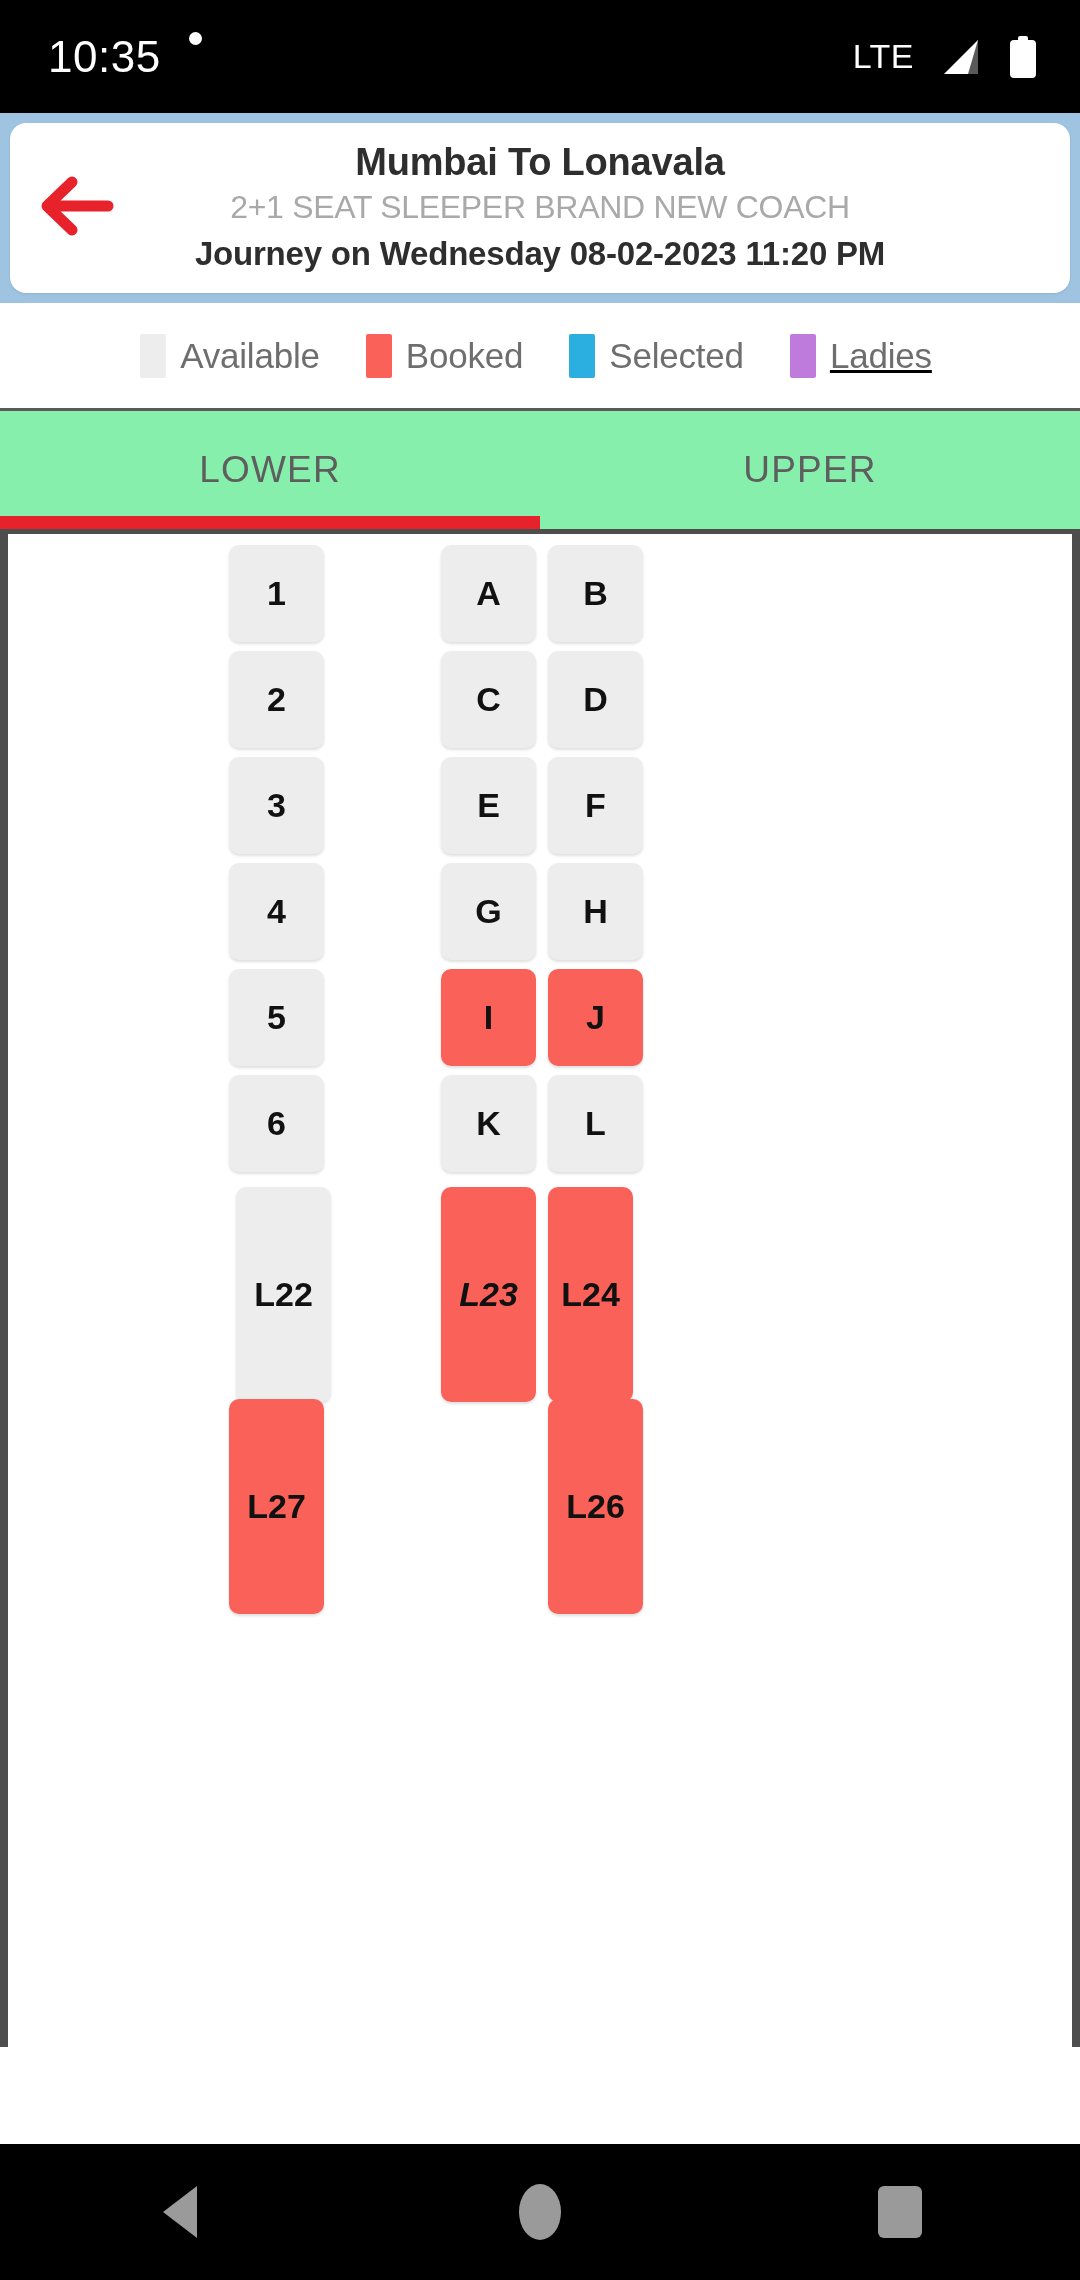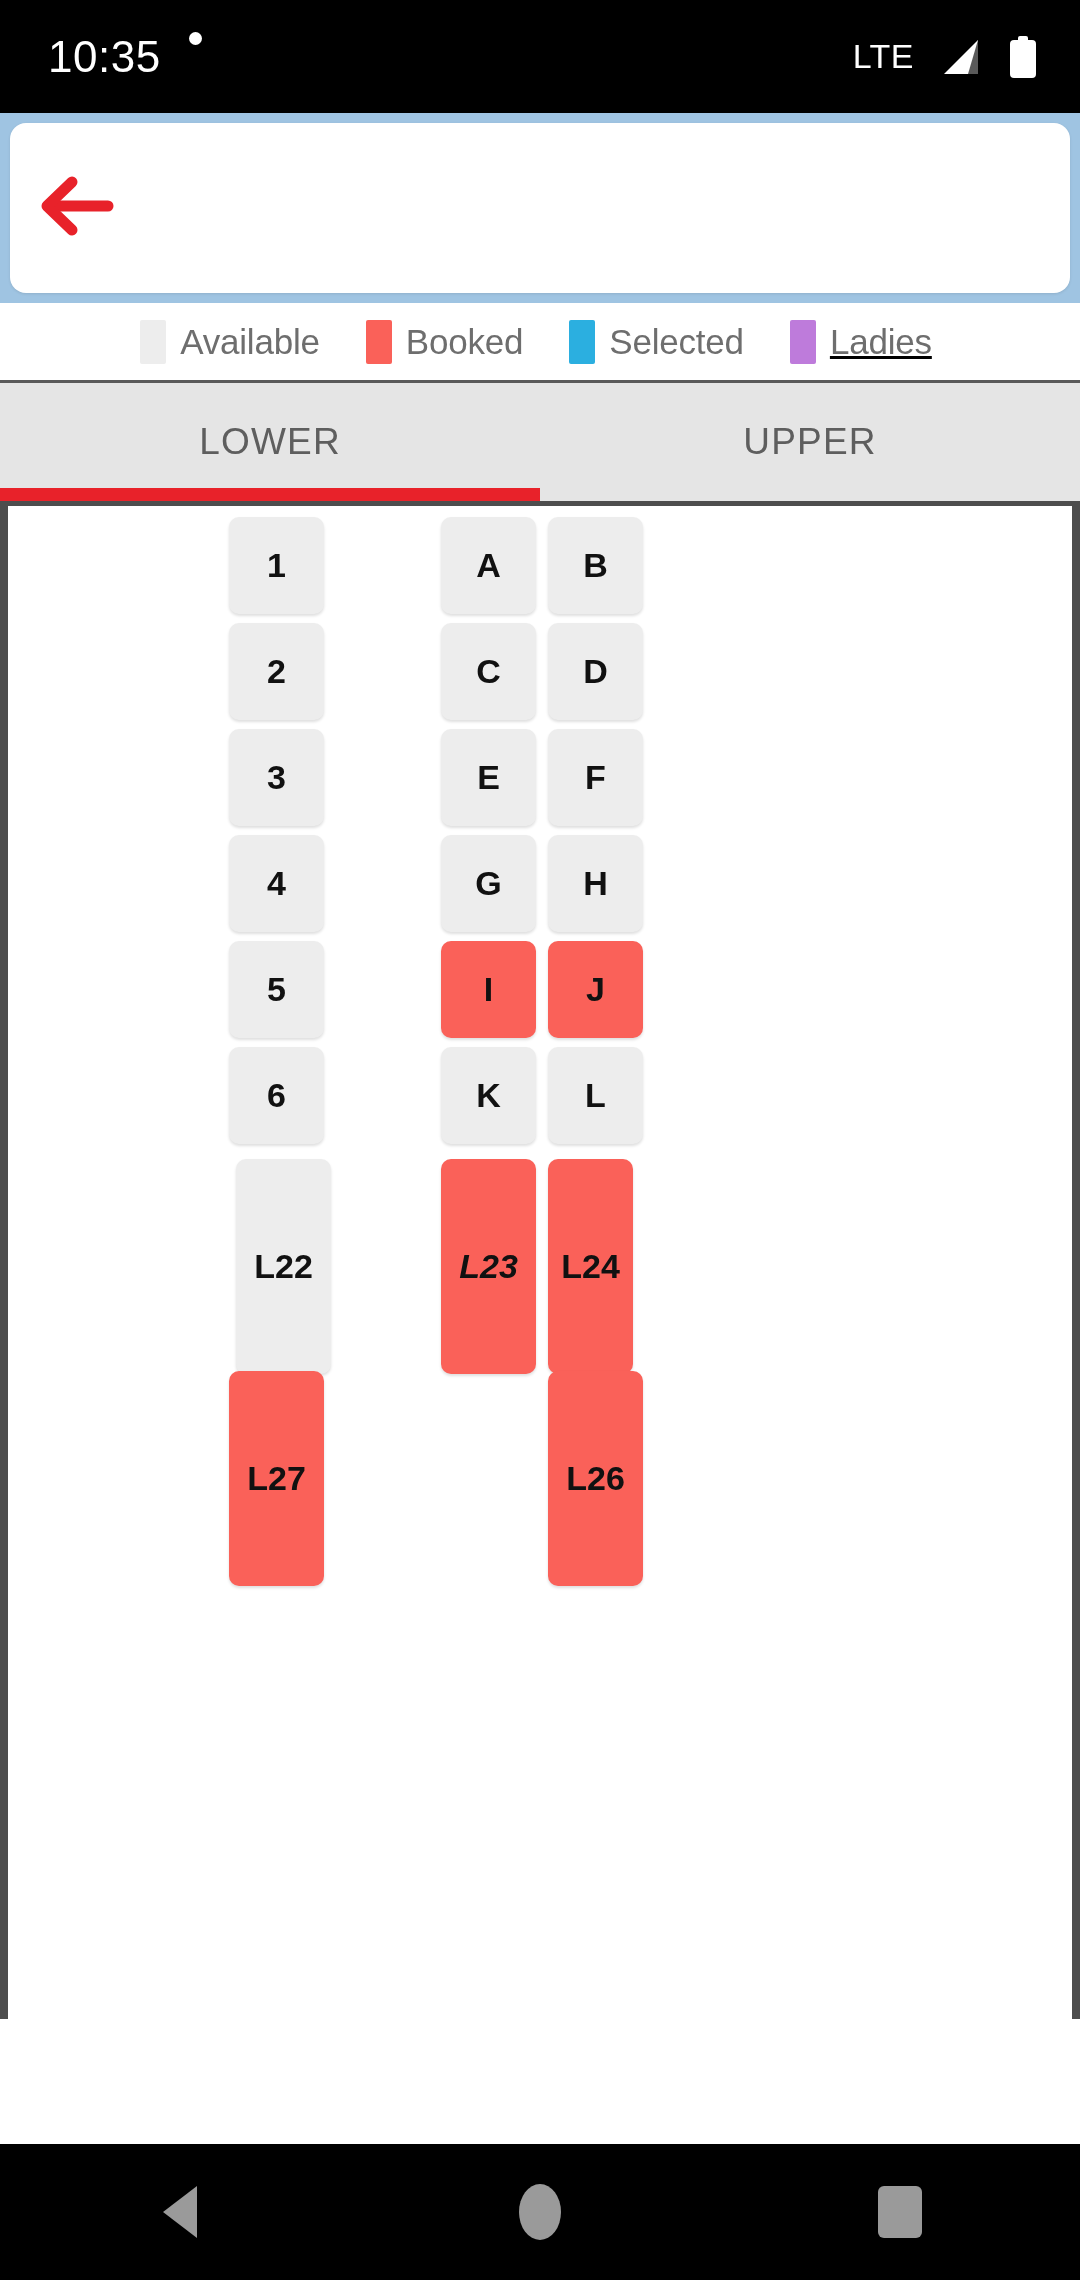--- a/index.html
+++ b/index.html
@@ -87,21 +87,21 @@
     line-height:1.3;
     margin-top:4px;
     letter-spacing:-0.2px;
   }
   .journey-label { font-weight:bold; }
   .journey-date  { font-weight:bold; }
 
   
   .legend {
     background:#ffffff;
-    height:80px;
+    height:108px;
     display:flex;
     align-items:center;
     justify-content:center;
     gap:0px;
     border-bottom:3px solid #5A5A5A;
   }
   .legend-item {
     display:flex;
     align-items:center;
     gap:14px;
@@ -116,21 +116,21 @@
   .legend-label {
     font-size:35px;
     color:#6E6E6E;
     font-weight:400;
     letter-spacing:-0.2px;
     white-space:nowrap;
   }
 
   
   .tabs {
-    background:#e5e5e5;
+    background:#86efac;
     height:118px;
     display:flex;
     position:relative;
   }
   .tab {
     flex:1;
     display:flex;
     align-items:center;
     justify-content:center;
     font-size:37px;
@@ -247,20 +247,30 @@
   <div class="header-card">
     <div class="back-btn">
       <span>
         <svg width="76" height="62" viewBox="0 0 76 62">
           <g stroke="#E8222A" stroke-width="11" fill="none" stroke-linecap="round" stroke-linejoin="round">
             <line x1="70" y1="31" x2="10" y2="31"></line>
             <polyline points="34,7 9,31 34,55"></polyline>
           </g>
         </svg>
       </span>
+    </div>
+    <div class="header-text">
+      <div class="route-title">Mumbai To Lonavala</div>
+      <div class="coach-subtitle">2+1 SEAT SLEEPER BRAND NEW COACH</div>
+      <div class="journey-line">
+        <span class="journey-label">Journey on</span>
+        <span class="journey-date">Wednesday</span>
+        <span class="journey-date">08-02-2023</span>
+        <span class="journey-date">11:20 PM</span>
+      </div>
     </div>
   </div>
 </div>
 
 <div class="legend" id="legend-row">
     <div class="legend-item">
       <span class="legend-swatch" style="background: rgb(237, 237, 237);"></span>
       <span class="legend-label">Available</span>
     </div>
     <div class="legend-item">

